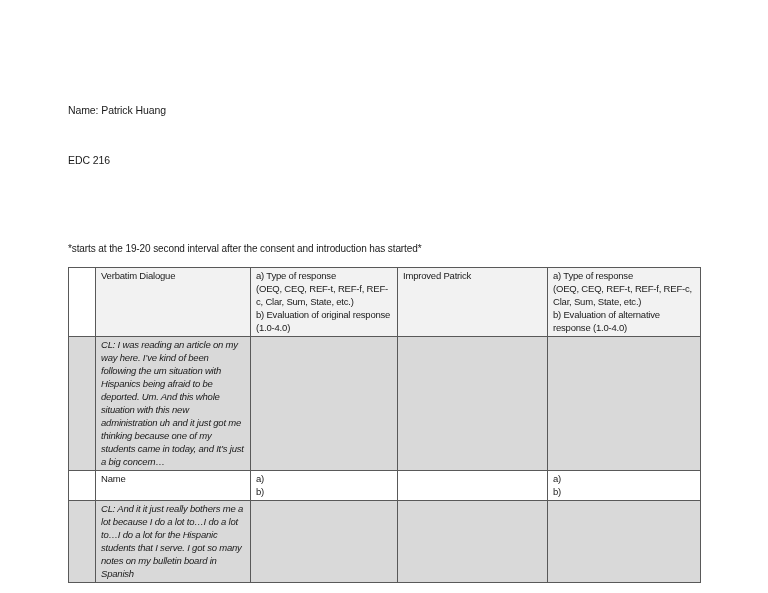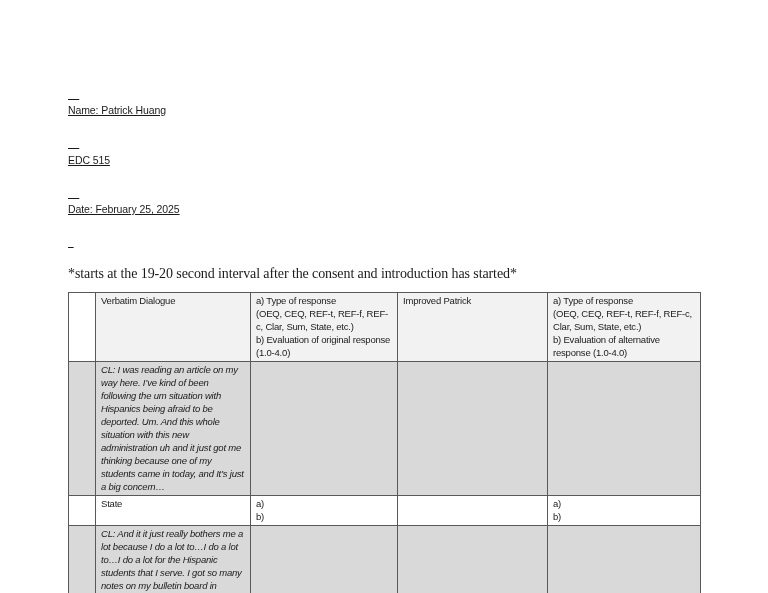--- a/index.html
+++ b/index.html
@@ -9,22 +9,22 @@
     --text:#1a1a1a;
   }
   *{box-sizing:border-box;margin:0;padding:0;}
   html,body{width:768px;height:593px;background:#ffffff;overflow:hidden;}
   body{
     font-family:"Liberation Sans","DejaVu Sans",sans-serif;
     color:var(--text);
     -webkit-font-smoothing:antialiased;
   }
   .page{padding:69px 60px 0 68px;}
-  .info{font-size:10.5px;line-height:16.5px;letter-spacing:-0.1px;white-space:pre-wrap;text-decoration:underline;}
-  .note{margin-top:15px;font-size:14px;letter-spacing:-0.1px;line-height:16px;font-family:Liberation Serif, serif;}
+  .info{font-size:10.5px;line-height:16.5px;letter-spacing:-0.1px;white-space:pre-wrap;}
+  .note{margin-top:40px;font-size:10px;letter-spacing:-0.1px;line-height:16px;}
   table.transcript{
     margin-top:10px;
     border-collapse:collapse;
     table-layout:fixed;
     width:632px;
     font-size:9.5px;
     letter-spacing:-0.2px;
     line-height:13px;
   }
   table.transcript th,
@@ -46,22 +46,21 @@
   .col-improved{width:150px;}
   .col-type2{width:153px;}
 </style>
 </head>
 <body>
 
 <div class="page">
 
   <div class="info">
     <div>Name: Patrick Huang</div>
-    <div>EDC 515</div>
-    <div>Date: February 25, 2025</div>
+    <div>EDC 216</div>
   </div>
 
   <p class="note">*starts at the 19-20 second interval after the consent and introduction has started*</p>
 
   <table class="transcript">
     <colgroup>
       <col class="col-num">
         <col class="col-dialogue">
         <col class="col-type1">
         <col class="col-improved">
@@ -83,21 +82,21 @@
     <tbody>
       <tr class="shaded">
         <td></td>
         <td>CL: I was reading an article on my way here. I’ve kind of been following the um situation with Hispanics being afraid to be deported. Um. And this whole situation with this new administration uh and it just got me thinking because one of my students came in today, and It’s just a big concern…</td>
         <td></td>
         <td></td>
         <td></td>
       </tr>
       <tr>
         <td></td>
-        <td>State</td>
+        <td>Name</td>
         <td>a)
 b)</td>
         <td></td>
         <td>a)
 b)</td>
       </tr>
       <tr class="shaded">
         <td></td>
         <td>CL: And it it just really bothers me a lot because I do a lot to…I do a lot to…I do a lot for the Hispanic students that I serve. I got so many notes on my bulletin board in Spanish</td>
         <td></td>

